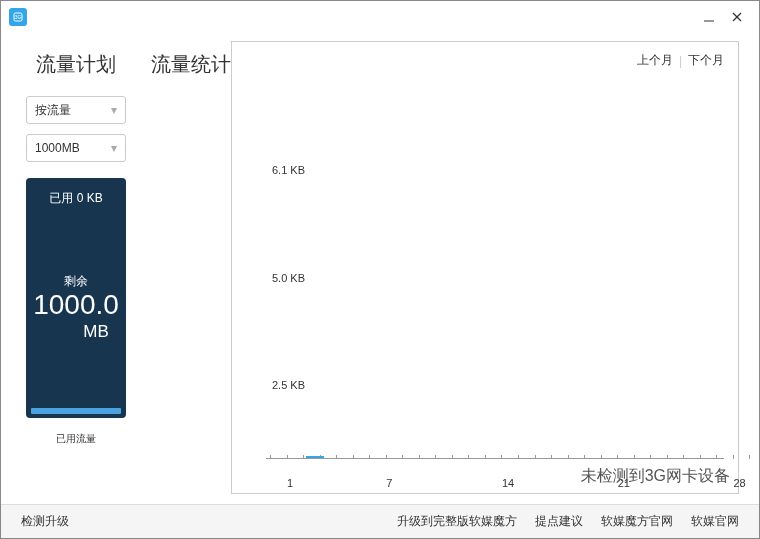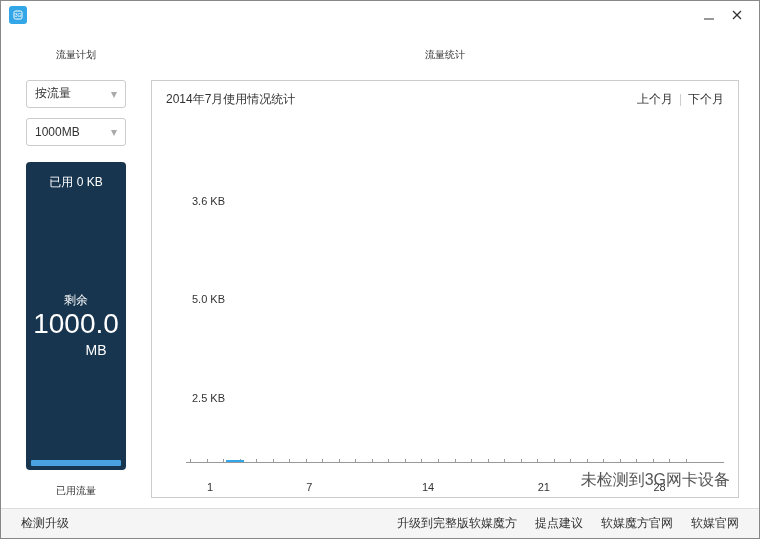--- a/index.html
+++ b/index.html
@@ -6,29 +6,29 @@
 body { font-family: "Microsoft YaHei", sans-serif; font-size: 12px; color: #333; background: #fff; }
 .window { width: 760px; height: 539px; border: 1px solid #888; position: relative; display: flex; flex-direction: column; }
 .titlebar { height: 32px; display: flex; align-items: center; padding: 0 8px; }
 .titlebar .icon { width: 18px; height: 18px; background: #33a6e8; border-radius: 3px; display: flex; align-items: center; justify-content: center; margin-right: 6px; }
 .titlebar .icon svg { width: 12px; height: 12px; }
 .titlebar .title { font-size: 12px; }
 .titlebar .spacer { flex: 1; }
 .titlebar .btn { width: 28px; height: 20px; display: flex; align-items: center; justify-content: center; cursor: pointer; font-size: 14px; }
 .content { flex: 1; display: flex; padding: 8px 20px 0 20px; gap: 20px; }
 .left { width: 110px; display: flex; flex-direction: column; align-items: center; }
-.right { flex: 1; display: flex; flex-direction: column; }
-.section-title { font-size: 10px; text-align: center; margin: 10px 0 18px 0; }
+.right { flex: 1; display: flex; flex-direction: row; }
+.section-title { font-size: 20px; text-align: center; margin: 10px 0 18px 0; }
 .select { width: 100px; height: 28px; border: 1px solid #ccc; border-radius: 3px; display: flex; align-items: center; justify-content: space-between; padding: 7px 8px; margin-bottom: 10px; cursor: pointer; background: #fff; }
 .select .chev { color: #aaa; }
-.gauge { width: 100px; height: 308px; background: #17354f; border-radius: 4px; margin-top: 6px; display: flex; flex-direction: column; justify-content: space-between; align-items: center; color: #fff; padding: 12px 0 4px 0; position: relative; }
+.gauge { width: 100px; height: 240px; background: #17354f; border-radius: 4px; margin-top: 6px; display: flex; flex-direction: column; justify-content: space-between; align-items: center; color: #fff; padding: 12px 0 4px 0; position: relative; }
 .gauge .used { font-size: 12px; }
 .gauge .remain-label { font-size: 12px; }
 .gauge .remain-value { font-size: 28px; font-weight: 300; line-height: 1.1; }
-.gauge .remain-unit { font-size: 14px; margin-top: 2px; margin-left: 40px; }
+.gauge .remain-unit { font-size: 17px; margin-top: 2px; margin-left: 40px; }
 .gauge .middle { display: flex; flex-direction: column; align-items: center; }
 .gauge .bar { width: 90px; height: 6px; background: #4aa3e0; border-radius: 1px; }
 .gauge-caption { margin-top: 14px; font-size: 10px; }
 .chart-box { flex: 1; border: 1px solid #ccc; position: relative; display: flex; flex-direction: column; }
 .chart-header { display: flex; align-items: center; padding: 10px 14px; }
 .chart-header .ct { font-size: 12px; }
 .chart-header .spacer { flex: 1; }
 .chart-header .nav { font-size: 12px; cursor: pointer; }
 .chart-header .sep { margin: 0 6px; color: #ccc; }
 .chart-body { flex: 1; position: relative; margin: 0 14px 0 14px; }
@@ -89,28 +89,27 @@
         </div>
         <div class="bar"></div>
       </div>
       <div class="gauge-caption">已用流量</div>
     </div>
 
     <div class="right">
       <div class="section-title">流量统计</div>
       <div class="chart-box">
         <div class="chart-header">
-          <span class="ct">2014年7月使用情况统计</span>
           <span class="spacer"></span>
           <span class="nav">上个月</span>
           <span class="sep">|</span>
           <span class="nav">下个月</span>
         </div>
         <div class="chart-body">
-          <div class="ytick" style="top:22%">3.6 KB</div>
+          <div class="ytick" style="top:22%">6.1 KB</div>
           <div class="ytick" style="top:48%">5.0 KB</div>
           <div class="ytick" style="top:74%">2.5 KB</div>
           <div class="axis-line"></div>
           <div id="tickmarks">
               <div class="tickmark" style="left: 24px;"></div>
               <div class="tickmark" style="left: 40.5333px;"></div>
               <div class="tickmark" style="left: 57.0667px;"></div>
               <div class="tickmark" style="left: 73.6px;"></div>
               <div class="tickmark" style="left: 90.1333px;"></div>
               <div class="tickmark" style="left: 106.667px;"></div>

